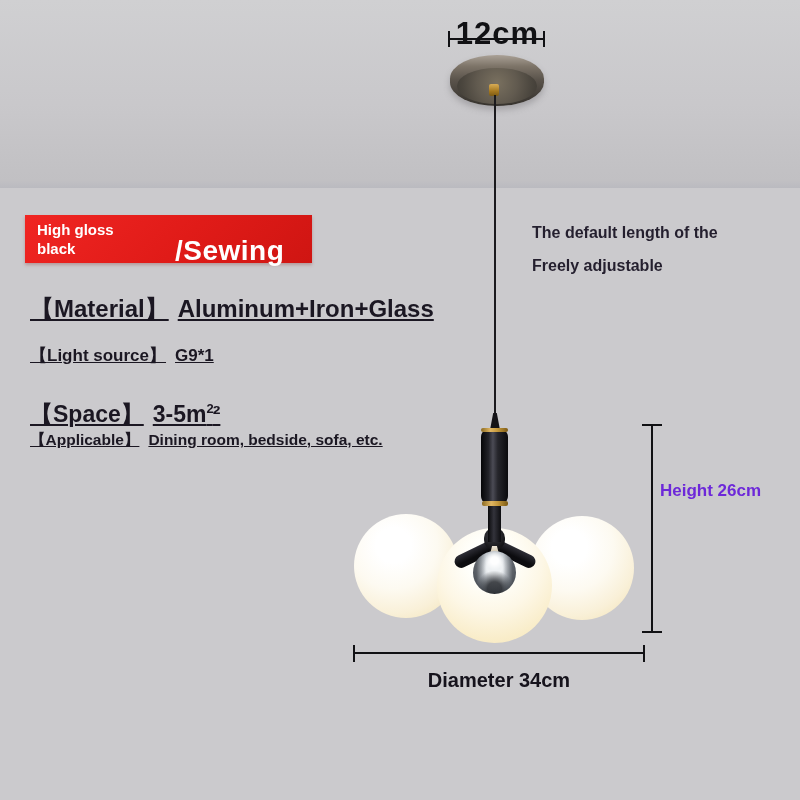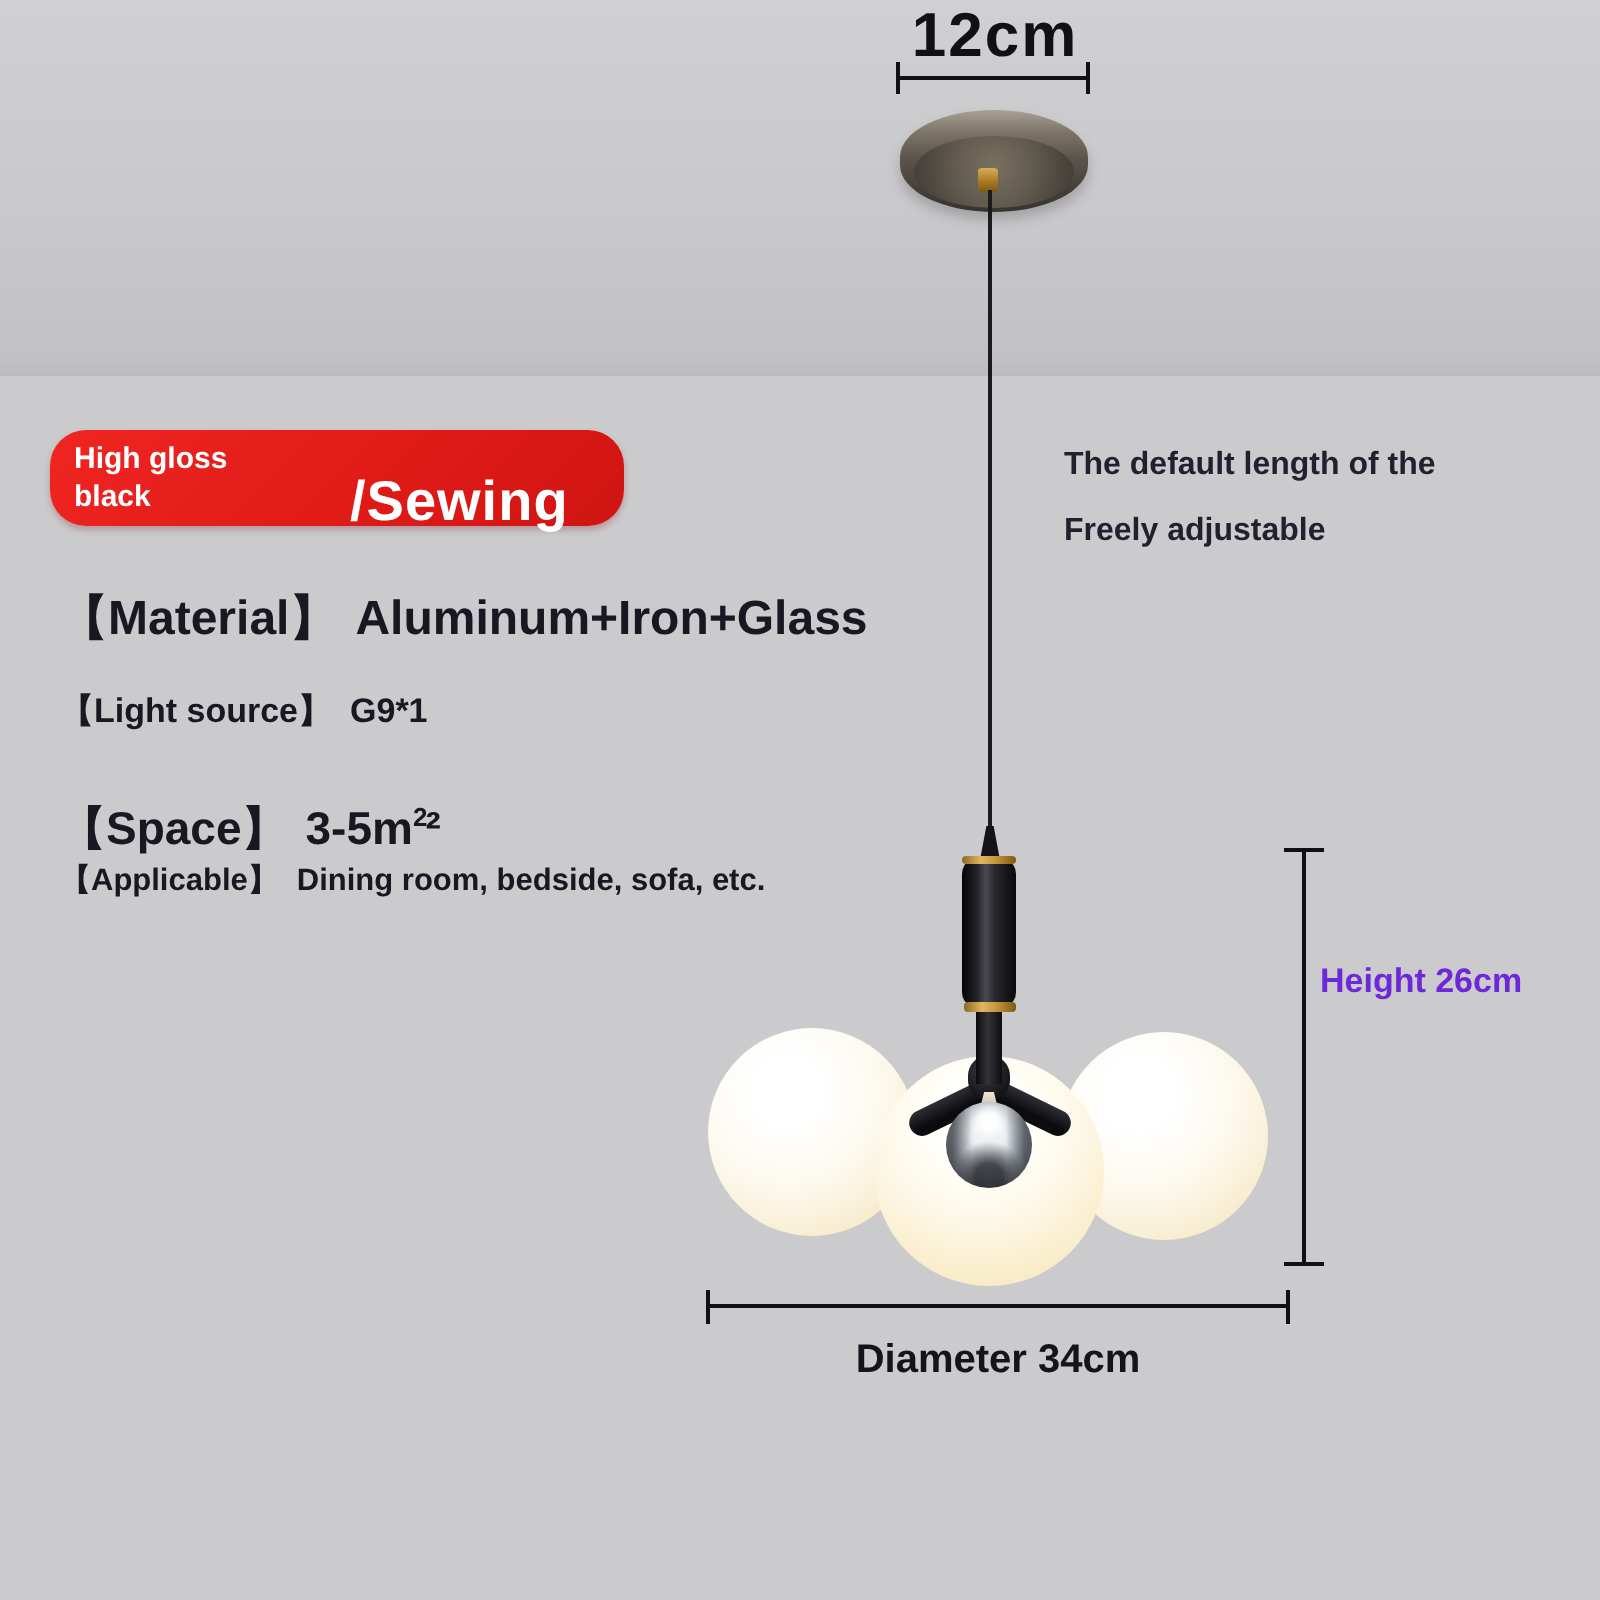--- a/index.html
+++ b/index.html
@@ -10,21 +10,21 @@
     -webkit-font-smoothing:antialiased;
   }
   .abs{position:absolute;}
 
   
   .wall-top{left:0;top:0;width:800px;height:188px;
     background:linear-gradient(180deg,#d0d0d2 0%,#c9c8cb 55%,#c1c0c3 96%,#babac0 100%);}
   .wall-bottom{left:0;top:188px;width:800px;height:612px;background:#cbcacd;}
 
   
-  .dim12-label{left:430;top:0px;width:135px;left:430px;text-align:center;
+  .dim12-label{left:430;top:16px;width:135px;left:430px;text-align:center;
     font-size:31px;font-weight:bold;color:#111114;letter-spacing:1px;}
   .dim12-line{left:448px;top:38px;width:97px;height:2px;background:#111114;}
   .dim12-line::before,.dim12-line::after{content:"";position:absolute;top:-7px;width:2px;height:16px;background:#111114;}
   .dim12-line::before{left:0;}
   .dim12-line::after{right:0;}
 
   
   .canopy-body{left:450px;top:55px;width:94px;height:51px;border-radius:50%/46%;
     background:linear-gradient(180deg,#aaa196 0%,#7d7468 22%,#5b544c 48%,#443f39 78%,#37332e 100%);
     box-shadow:0 4px 6px rgba(120,118,122,.45);}
@@ -63,29 +63,29 @@
 
   
   .globe{border-radius:50%;}
   .globe-side{background:radial-gradient(circle at 38% 30%,#ffffff 0 18%,#fdfaf1 45%,#f9f0d8 70%,#f3e4ba 92%,#eeddad 100%);}
   .globe-left{left:354px;top:514px;width:104px;height:104px;}
   .globe-right{left:530px;top:516px;width:104px;height:104px;}
   .globe-center{left:437px;top:528px;width:115px;height:115px;
     background:radial-gradient(circle at 46% 28%,#fffffb 0 22%,#fdf7e6 50%,#f9edca 76%,#f5e4b4 100%);}
 
   
-  .badge{left:25px;top:215px;width:287px;height:48px;border-radius:18px;
+  .badge{left:25px;top:215px;width:287px;height:48px;border-radius:0;
     display:flex;align-items:center;
     background:linear-gradient(135deg,#f02522 0%,#e01b18 55%,#cf1512 100%);
     box-shadow:0 2px 3px rgba(140,60,60,.35);}
   .badge-left{margin-left:12px;color:#ffffff;font-weight:bold;font-size:15px;line-height:19px;}
   .badge-main{position:absolute;left:150px;color:#ffffff;font-weight:bold;font-size:28px;letter-spacing:.5px;margin-top:24px;}
 
   
-  .spec{color:#1b1722;font-weight:bold;white-space:nowrap;}
+  .spec{color:#1b1722;font-weight:bold;white-space:nowrap;text-decoration:underline;}
   .spec-material{left:30px;top:293px;font-size:24px;}
   .spec-light{left:30px;top:344px;font-size:17px;}
   .spec-space{left:30px;top:399px;font-size:23px;}
   .spec-space .sup-small{font-size:13px;vertical-align:9px;letter-spacing:-1px;}
   .spec-applicable{left:30px;top:430px;font-size:15.5px;}
   .spec .gap{display:inline-block;width:9px;}
 
   
   .wire-note{left:532px;top:223px;width:240px;color:#241f2e;font-weight:bold;
     font-size:16px;line-height:20px;}

